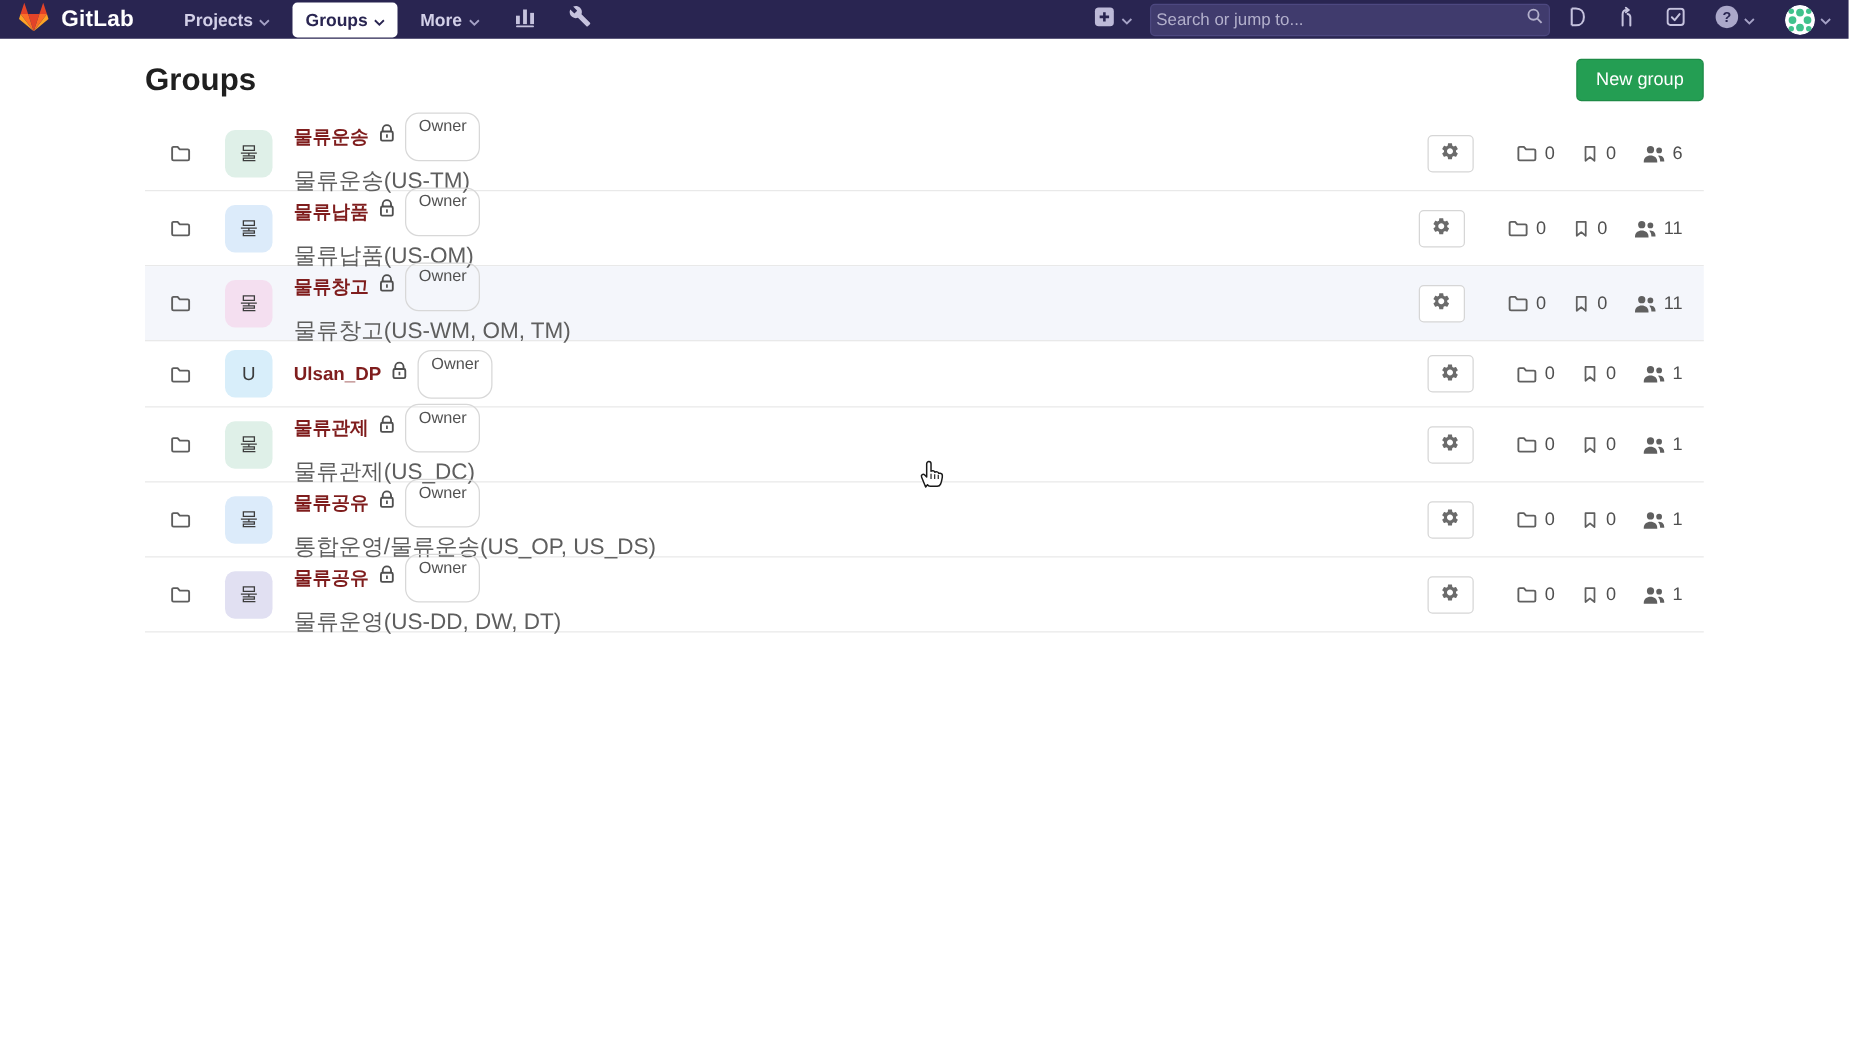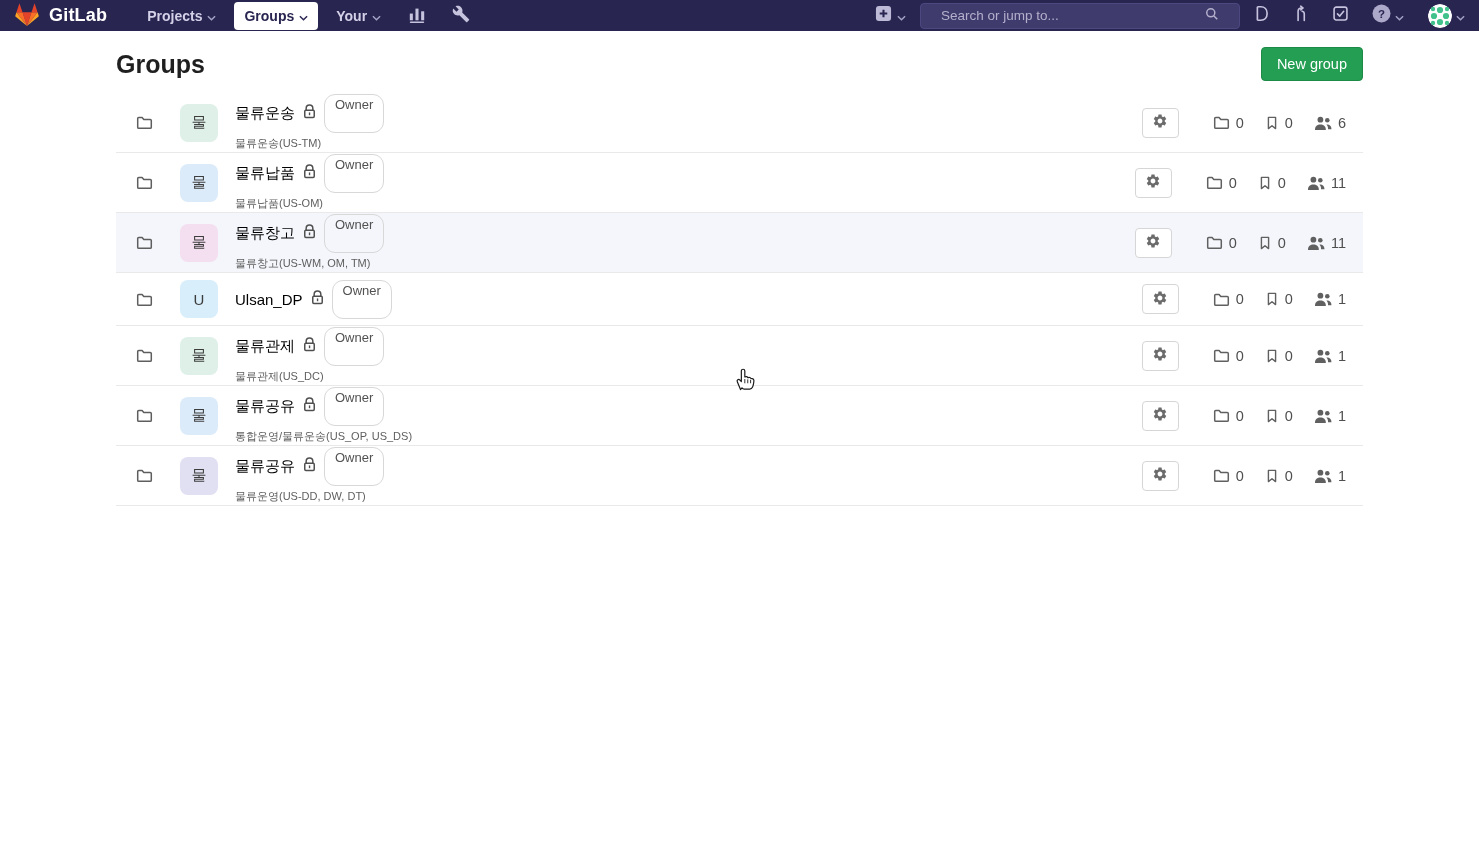--- a/index.html
+++ b/index.html
@@ -21,21 +21,21 @@
     display:flex; align-items:flex-end; gap:5px; color:#d3d0e8; font-size:14px;
     font-weight:600; padding:6px 10px; border-radius:4px; cursor:pointer;
   }
   .nav-item.active { background:#ffffff; color:#292551; }
   .nav-item.active svg path { stroke:#292551; }
   .nav-icon-btn { display:flex; align-items:center; padding:6px 9px; cursor:pointer; }
   .nav-right { margin-left:auto; display:flex; align-items:center; gap:14px; }
   .plus-menu { display:flex; align-items:center; gap:5px; cursor:pointer; }
   .nav-search {
     width:320px; height:26px; background:#403b6d; border:1px solid #4d4880;
-    border-radius:4px; display:flex; align-items:center; padding:0 20px;
+    border-radius:4px; display:flex; align-items:center; padding:0 4px;
   }
   .nav-search input {
     flex:1; background:transparent; border:none; outline:none;
     color:#cfccе4; font-size:13.5px;
   }
   .nav-search input::placeholder { color:#b3b0cc; }
   .icon-row { display:flex; align-items:center; gap:24px; }
   .help-wrap, .avatar-wrap { display:flex; align-items:center; gap:4px; cursor:pointer; }
   .nav-avatar { width:24px; height:24px; border-radius:50%; overflow:hidden; }
 
@@ -82,26 +82,26 @@
   }
   .group-row.single { height:53px; }
   .group-row.highlighted { background:#f4f6fb; }
   .caret-icon { display:flex; margin-right:27px; }
   .avatar {
     width:38px; height:38px; border-radius:8px; display:flex; align-items:center;
     justify-content:center; font-size:15px; color:#3c3c3c; flex:0 0 auto;
   }
   .g-text { margin-left:17px; display:flex; flex-direction:column; gap:3px; }
   .g-title-row { display:flex; align-items:center; gap:8px; }
-  .g-name { font-size:15px; font-weight:400; color:#000000; text-decoration:none; }
+  .g-name { font-size:15px; font-weight:700; color:#7f1d1d; text-decoration:none; }
   .badge {
     border:1px solid #d8d8d8; border-radius:11px; padding:2px 10px 20px;
     font-size:13px; color:#525252; background:transparent;
   }
-  .g-desc { font-size:11px; color:#5e5e5e; }
+  .g-desc { font-size:18px; color:#5e5e5e; }
   .g-right { margin-left:auto; display:flex; align-items:center; }
   .gear-btn {
     width:37px; height:30px; border:1px solid #d6d6d6; border-radius:4px;
     background:#fff; display:flex; align-items:center; justify-content:center;
     cursor:pointer; margin-right:34px;
   }
   .stats { display:flex; align-items:center; gap:21px; }
   .stat { display:flex; align-items:center; gap:6px; font-size:14.5px; color:#4f4f4f; }
   .stat svg { display:block; }
 
@@ -138,21 +138,21 @@
       </div>
       <div class="nav-item active">
         <span>Groups</span>
         <span>
           <svg width="9" height="6" viewBox="0 0 10 6" fill="none">
               <path d="M1 1 L5 5 L9 1" stroke="#292551" stroke-width="1.6"></path>
             </svg>
         </span>
       </div>
       <div class="nav-item">
-        <span>Your</span>
+        <span>More</span>
         <span>
           <svg width="9" height="6" viewBox="0 0 10 6" fill="none">
               <path d="M1 1 L5 5 L9 1" stroke="#a5a2c6" stroke-width="1.6"></path>
             </svg>
         </span>
       </div>
       <div class="nav-icon-btn">
         <span>
           <svg width="18" height="18" viewBox="0 0 20 20" fill="#c6c3de">
             <rect x="2" y="9.5" width="3.4" height="7.5"></rect>

